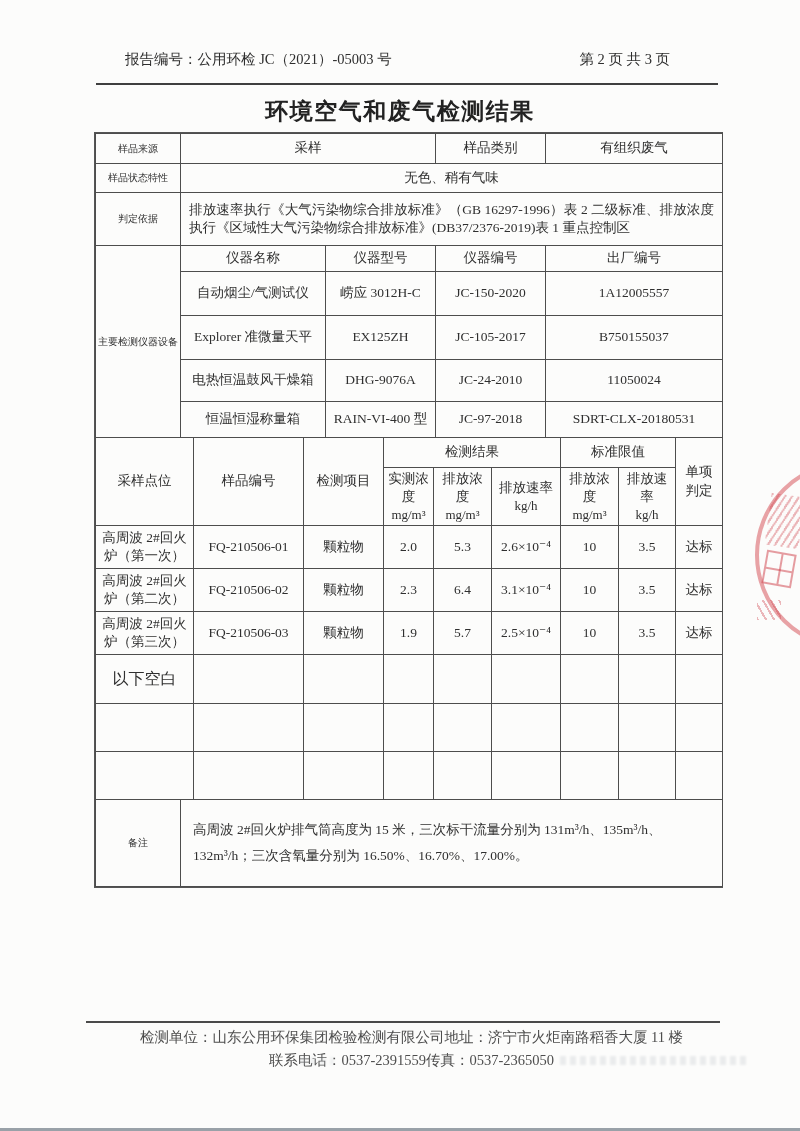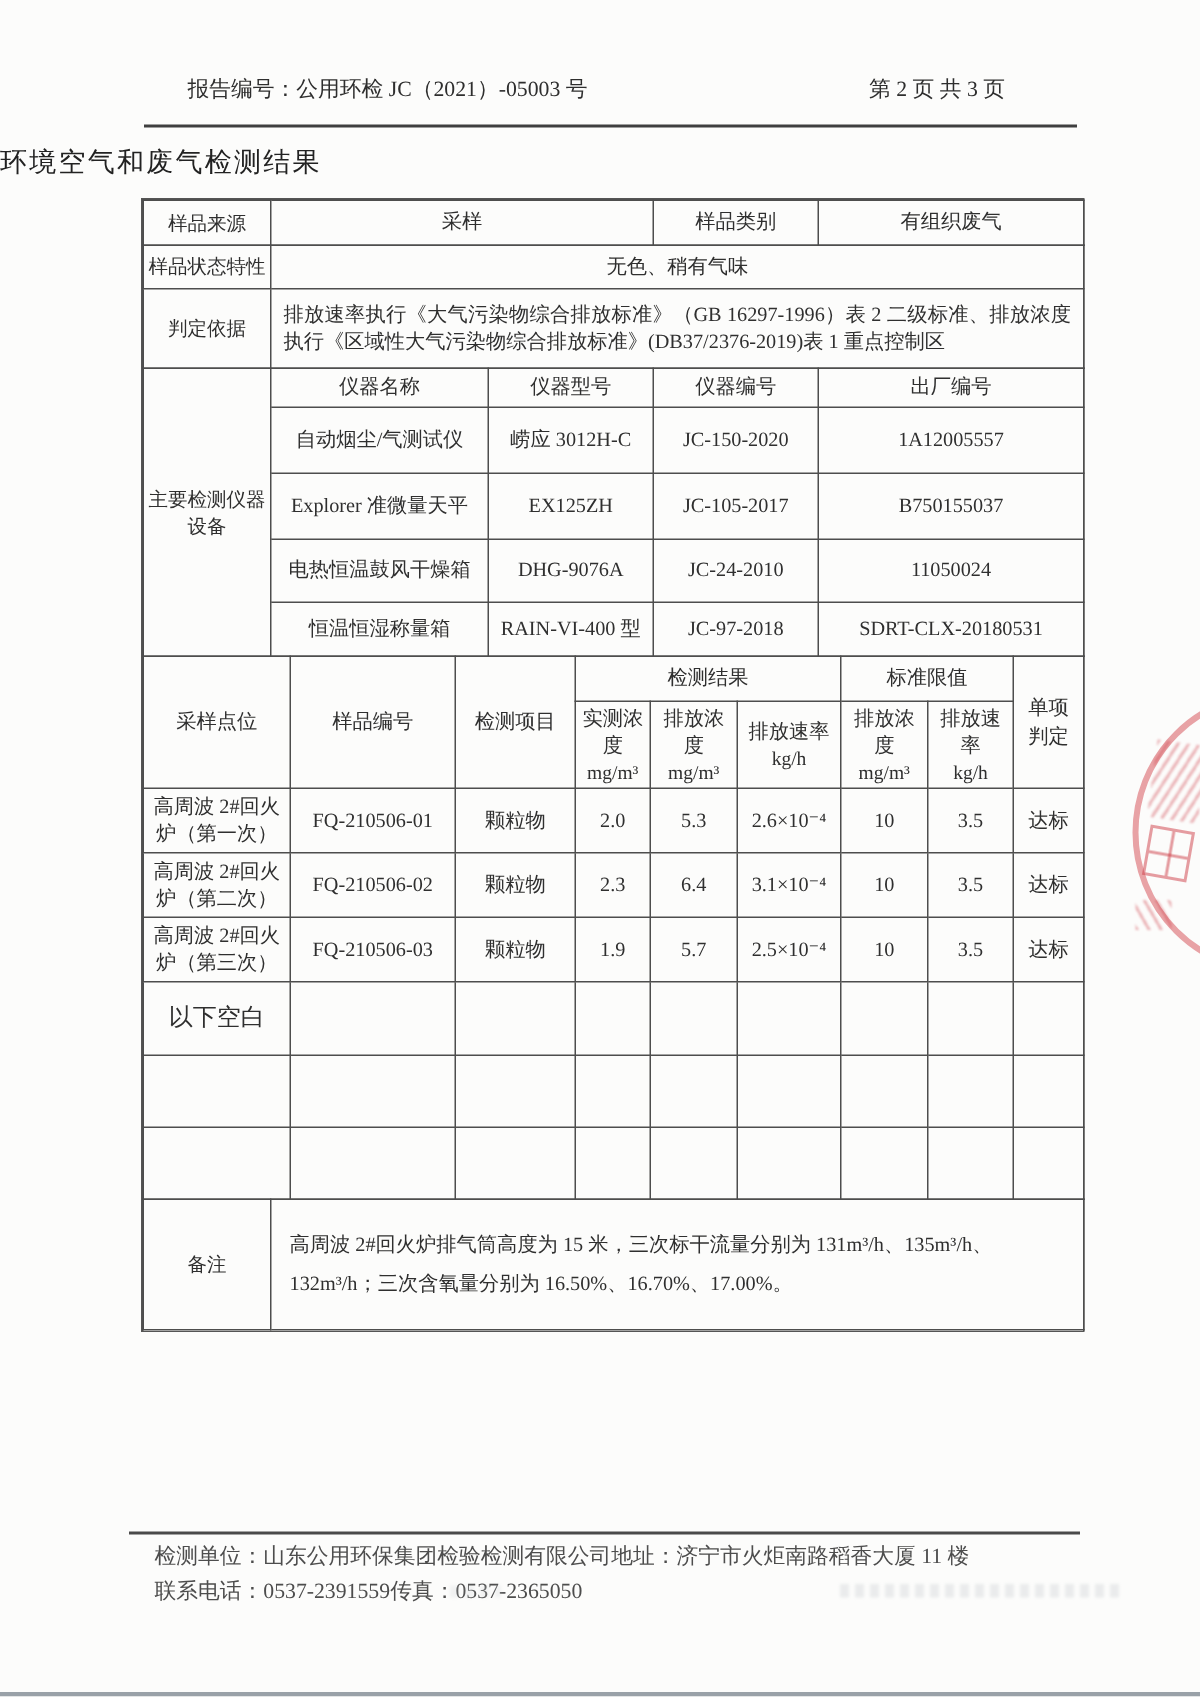--- a/index.html
+++ b/index.html
@@ -5,39 +5,39 @@
   html,body{margin:0;padding:0;}
   body{
     width:800px;height:1131px;position:relative;overflow:hidden;
     background:#fcfcfb;color:#333;
     font-family:"Liberation Serif","DejaVu Serif",serif;
   }
   
   .hdr{position:absolute;left:125px;top:50px;width:545px;display:flex;
        justify-content:space-between;font-size:14.5px;color:#2e2e2e;}
   .hdr-line{position:absolute;left:96px;top:83px;width:622px;height:2px;background:#3f3f3f;}
-  .doc-title{position:absolute;left:0;top:96px;width:800px;
-       font-size:18px;font-weight:normal;letter-spacing:1.5px;color:#222;}
+  .doc-title{position:absolute;left:0;top:96px;width:800px;text-align:center;
+       font-size:23px;font-weight:bold;letter-spacing:1.5px;color:#222;}
   
   .table-wrap{position:absolute;left:95px;top:133px;width:627px;box-shadow:0 0 0 1px #555;}
   table.tbl{border-collapse:collapse;table-layout:fixed;width:627px;}
   table.tbl + table.tbl{margin-top:-1px;}
   .tbl td{border:1px solid #4d4d4d;text-align:center;vertical-align:middle;
        font-size:13.5px;line-height:1.35;padding:1px 3px;color:#2f2f2f;overflow:hidden;}
-  .tbl td.lbl{font-size:13px;padding:1px 0;}
+  .tbl td.lbl{font-size:10px;padding:1px 0;}
   .tbl td.left{text-align:justify;padding:3px 8px;}
   .tbl td.remark-text{text-align:left;padding:4px 12px;line-height:1.95;margin-left:19px;}
   tr.r29{height:29px}tr.r30{height:30px}tr.r31{height:31px}tr.r53{height:53px}
   tr.r26{height:26px}tr.r44{height:44px}tr.r42{height:42px}tr.r36{height:36px}
   tr.r58{height:58px}tr.r45{height:43px}tr.r49{height:49px}tr.r48{height:48px}tr.r87{height:87px}
   .unit{font-size:13px;}
   td.blank-note{text-align:center;font-size:16px;}
   
   .ftr-line{position:absolute;left:86px;top:1021px;width:634px;height:2px;background:#4a4a4a;}
-  .ftr{position:absolute;left:103px;width:617px;display:flex;justify-content:flex-start;
+  .ftr{position:absolute;left:103px;width:617px;display:flex;justify-content:center;
        font-size:14.5px;color:#4d4d4d;}
   .ftr1{top:1028px;} .ftr2{top:1051px;}
   
   .stamp{position:absolute;left:755px;top:460px;width:190px;height:190px;border-radius:50%;
        border:4px solid rgba(212,72,80,0.5);box-sizing:border-box;filter:blur(0.4px);}
   .stamp-hatch{position:absolute;left:768px;top:495px;width:34px;height:52px;opacity:.5;
        background:repeating-linear-gradient(115deg,rgba(205,60,70,.75) 0 2px,transparent 2px 6px);
        filter:blur(0.6px);transform:rotate(8deg);}
   .stamp-box{position:absolute;left:764px;top:552px;width:26px;height:30px;
        border:2px solid rgba(205,60,70,.5);filter:blur(0.5px);transform:rotate(10deg);}

